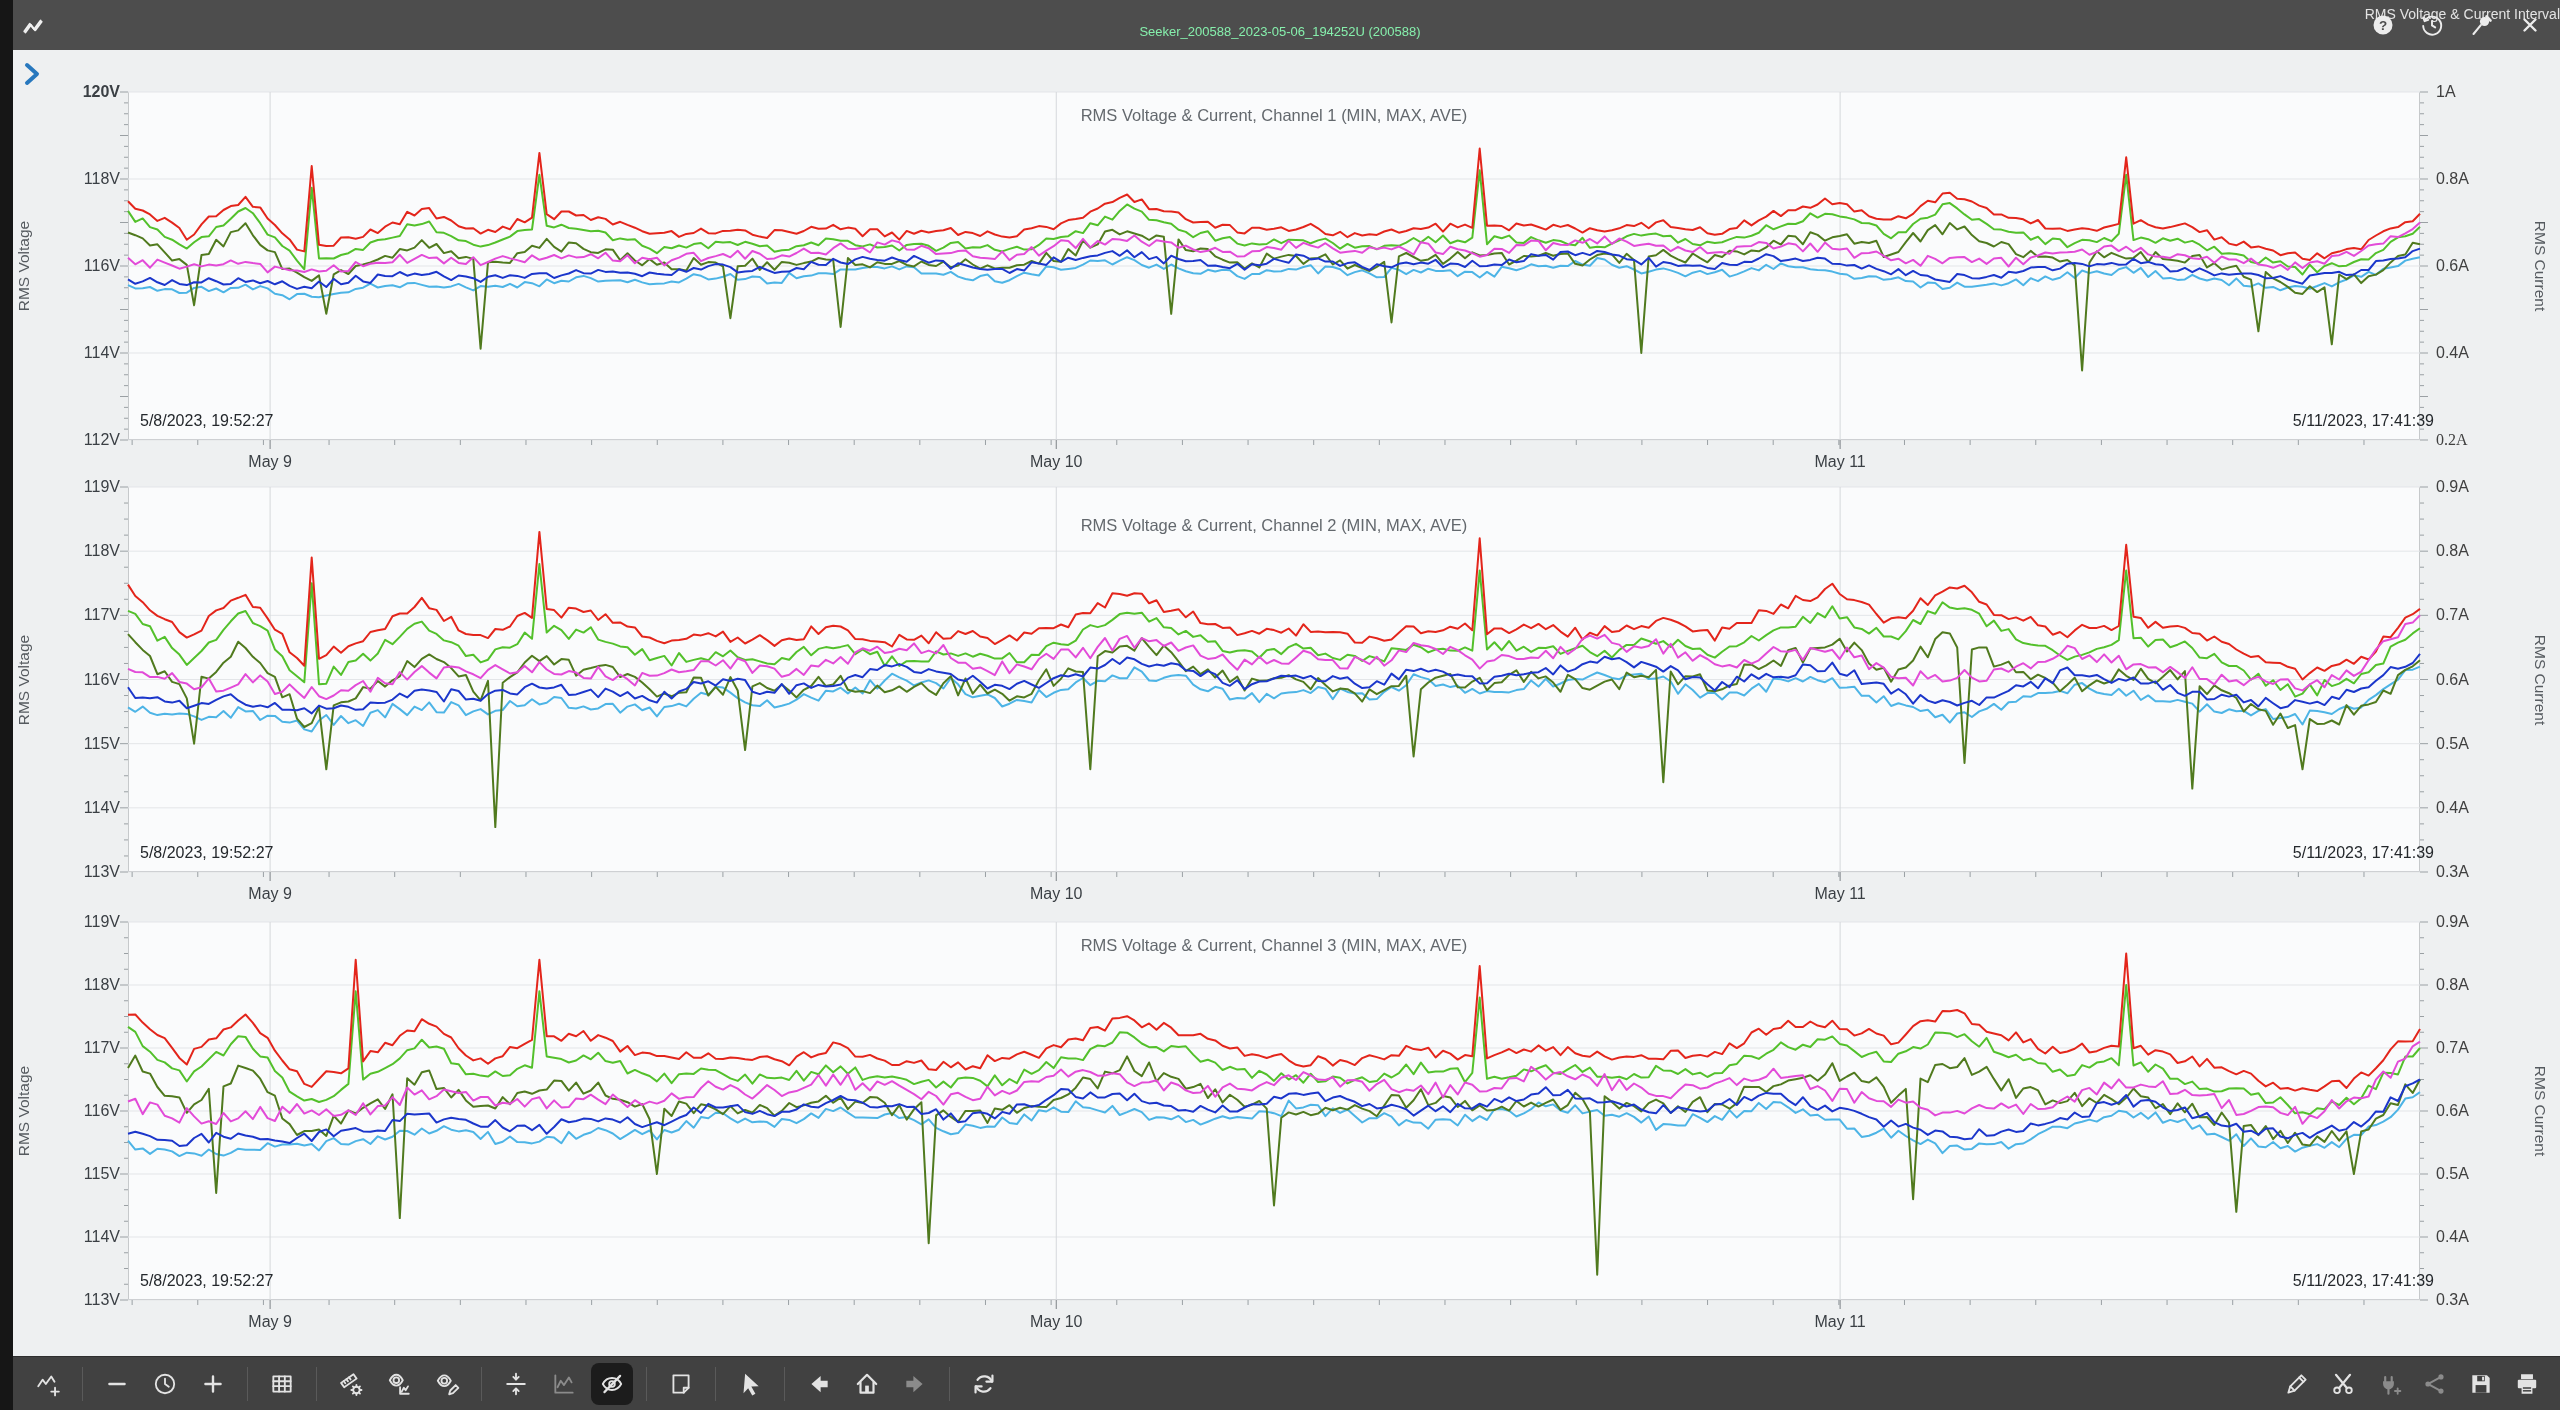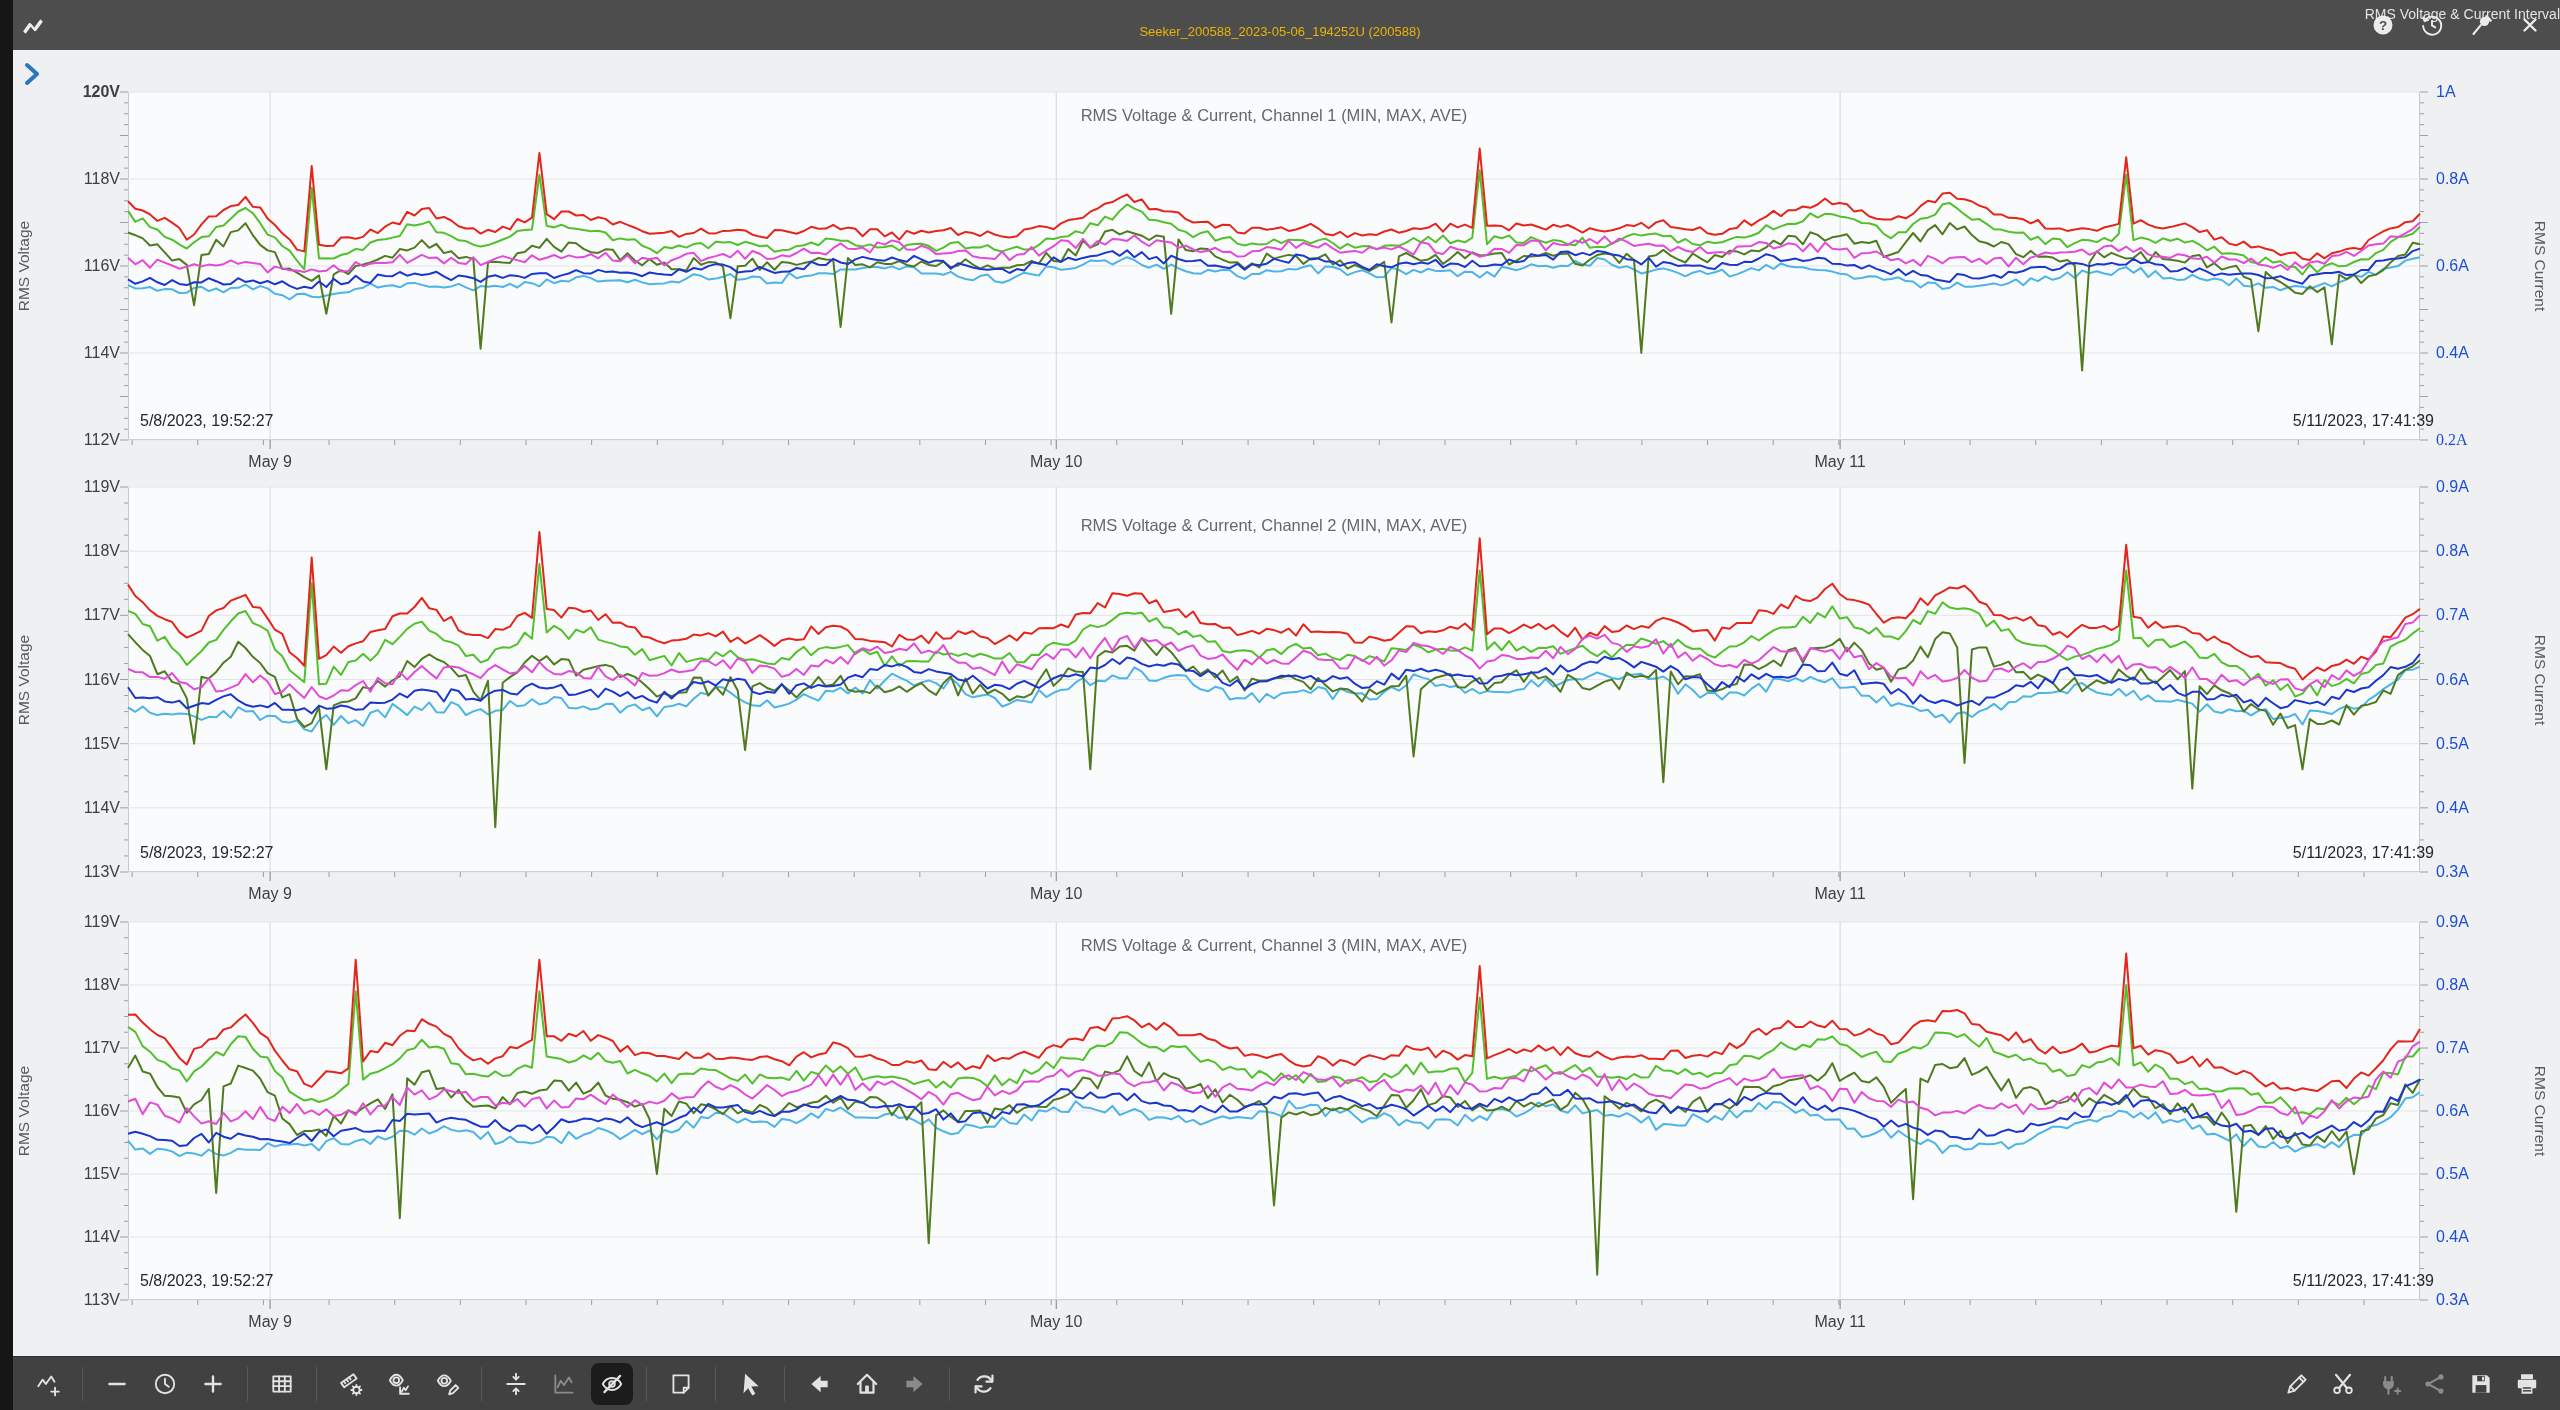--- a/index.html
+++ b/index.html
@@ -3,37 +3,37 @@
 <meta charset="utf-8">
 <style>
   html,body{margin:0;padding:0;width:2560px;height:1410px;overflow:hidden;
     font-family:"Liberation Sans","DejaVu Sans",sans-serif;background:#eef0f1;}
   #app{position:relative;width:2560px;height:1410px;}
 
   
   .topbar{position:absolute;left:0;top:0;width:2560px;height:50px;background:#4d4d4d;z-index:5;}
   .topbar .titles{position:absolute;left:0;right:0;top:6px;text-align:center;color:#e3e3e3;}
   .topbar .t1{font-size:14px;line-height:17px;text-align:right;}
-  .topbar .t2{font-size:13px;line-height:17px;color:#eab308;}
+  .topbar .t2{font-size:13px;line-height:17px;color:#86efac;}
   .tb-icon{position:absolute;top:13px;width:24px;height:24px;color:#ececec;cursor:pointer;}
   .tb-icon svg{width:24px;height:24px;display:block;}
   .app-icon{position:absolute;left:20px;top:13px;width:26px;height:26px;color:#f0f0f0;}
   .app-icon svg{width:26px;height:26px;}
 
   
   .leftstrip{position:absolute;left:0;top:0;width:13px;height:1410px;background:#161616;z-index:6;}
   .chevron{position:absolute;left:21px;top:61px;width:22px;height:26px;color:#2878be;z-index:4;cursor:pointer;}
   .chevron svg{width:22px;height:26px;}
 
   
   #charts{position:absolute;left:0;top:0;width:2560px;height:1410px;}
   .plotbg{position:absolute;background:#fafbfc;border-left:1px solid #c6c9cb;border-right:1px solid #c6c9cb;border-bottom:1px solid #b9bcbe;box-sizing:border-box;}
   .plotsvg{position:absolute;overflow:visible;}
   .lt{position:absolute;width:74px;text-align:right;font-size:16px;color:#3a3f44;transform:translateY(-50%);}
-  .rt{position:absolute;font-size:16px;color:#1d4ed8;transform:translateY(-50%);}
+  .rt{position:absolute;font-size:16px;color:#404040;transform:translateY(-50%);}
   .xt{position:absolute;font-size:16px;color:#3a3f44;transform:translateX(-50%);}
   .ts{position:absolute;font-size:16px;color:#24282c;white-space:nowrap;}
   .ts.right{transform:translateX(-100%);margin-left:24px;}
   .ct{position:absolute;font-size:16.5px;color:#63686d;transform:translateX(-50%);white-space:nowrap;}
   .an{position:absolute;font-size:15.5px;color:#555a5f;white-space:nowrap;}
   .an.left{transform:translate(-50%,-50%) rotate(-90deg);}
   .an.right{transform:translate(-50%,-50%) rotate(90deg);}
 
   
   .toolbar{position:absolute;left:0;top:1356px;width:2560px;height:54px;background:#414141;z-index:5;

